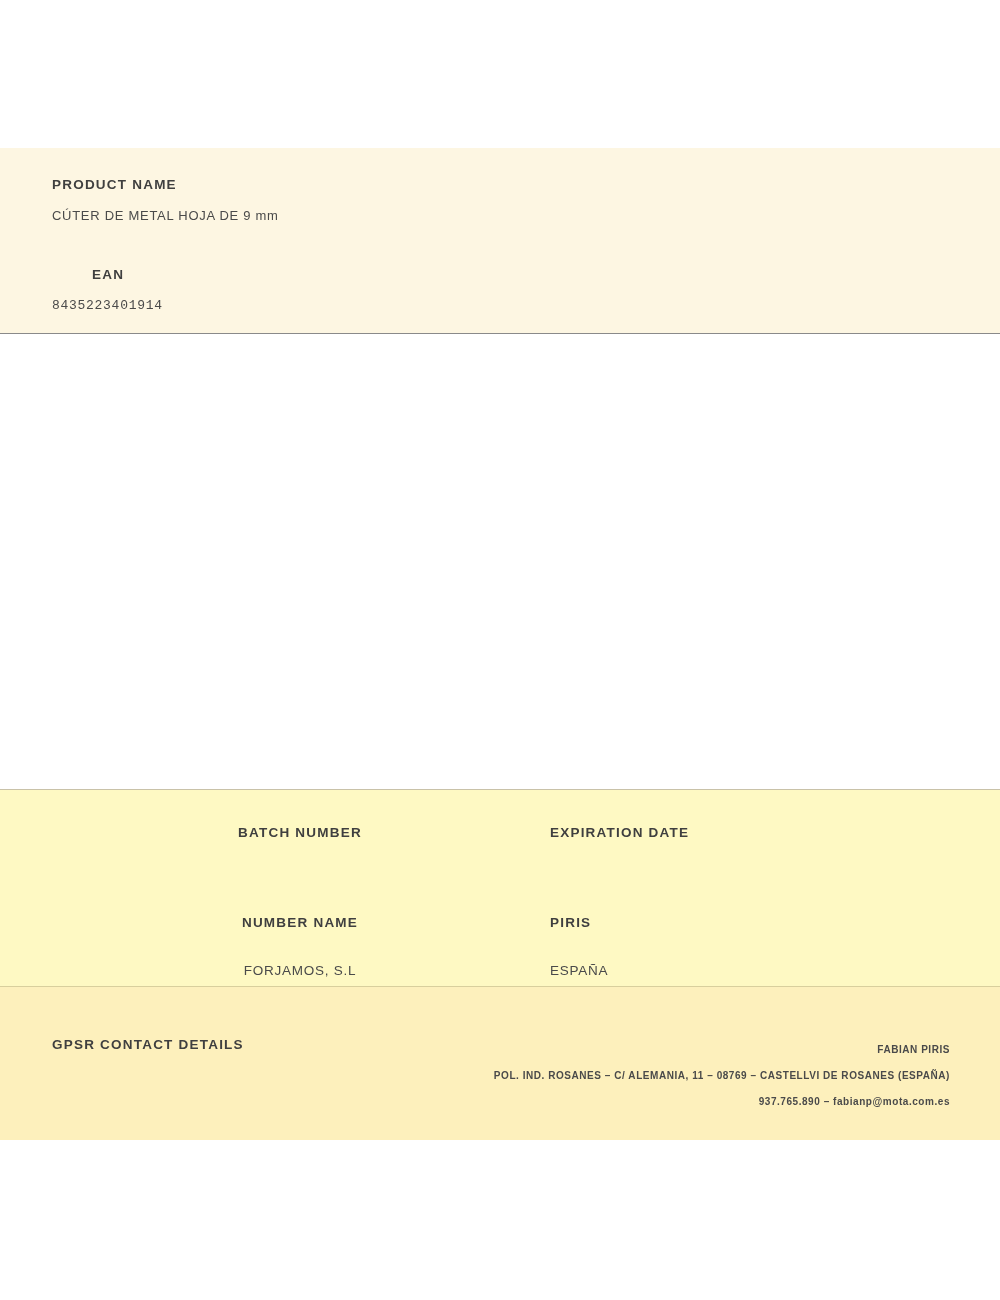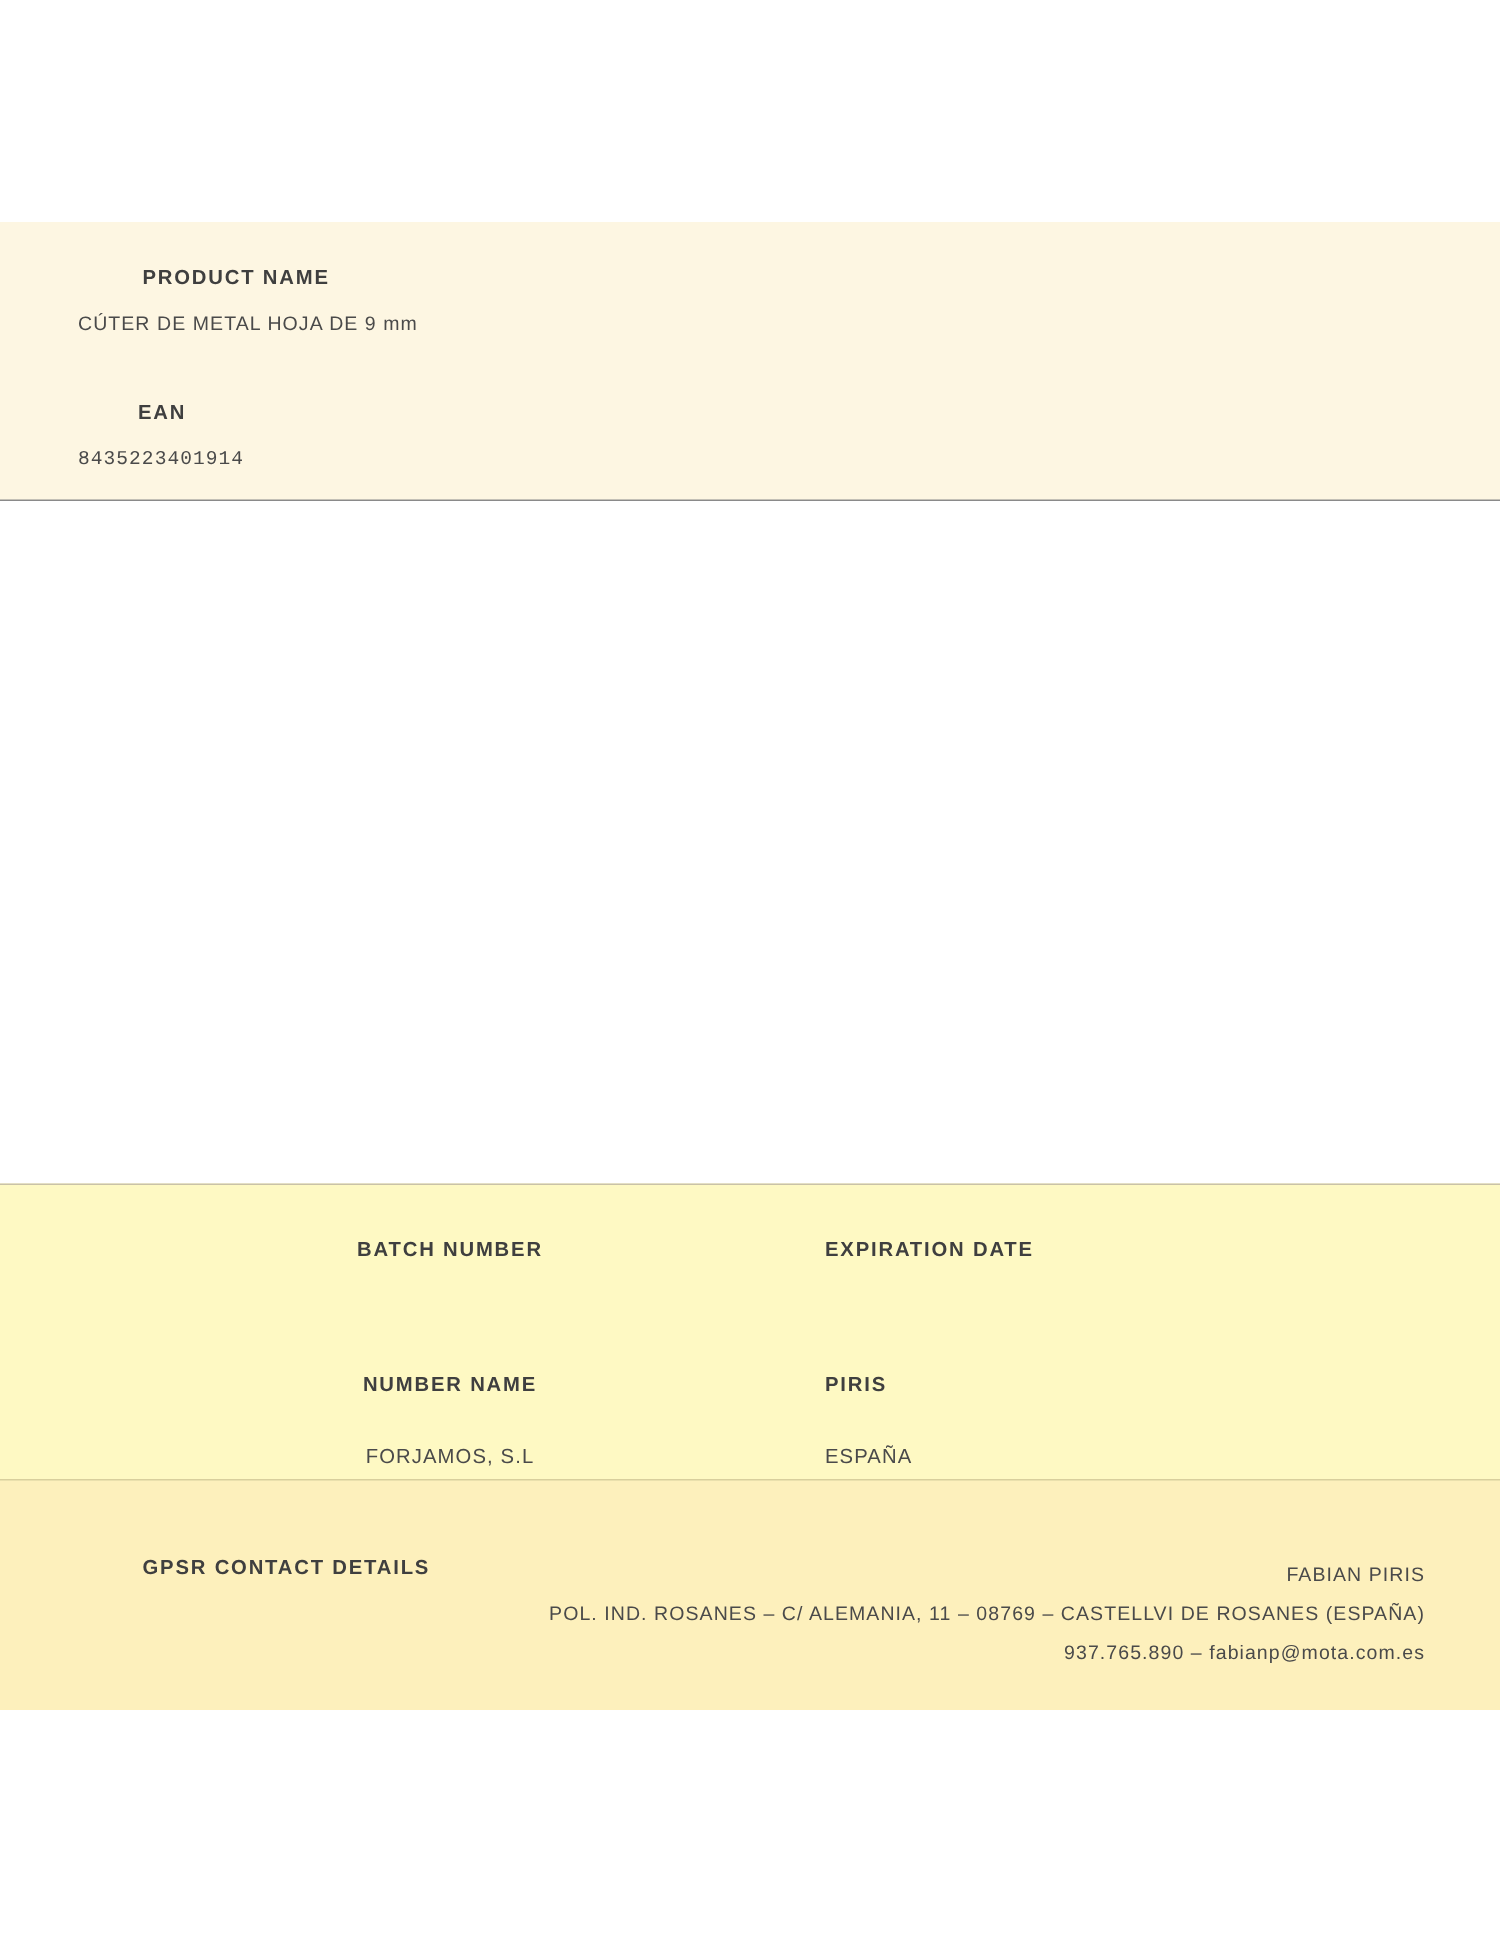--- a/index.html
+++ b/index.html
@@ -53,21 +53,20 @@
   }
   .field-value {
     font-size: 13px;
     letter-spacing: 0.055em;
     color: #4a4a4a;
   }
   .product-name-label {
     position: absolute;
     left: 52px;
     top: 29px;
-    margin-left: 43px;
   }
   .product-name-value {
     position: absolute;
     left: 52px;
     top: 60px;
   }
   .ean-label {
     position: absolute;
     left: 52px;
     top: 119px;
@@ -140,34 +139,34 @@
     box-sizing: border-box;
   }
   .gpsr-label {
     position: absolute;
     left: 52px;
     top: 50px;
     font-size: 13.5px;
     font-weight: bold;
     letter-spacing: 0.09em;
     color: #3f3f3f;
-    margin-left: 43px;
   }
   .gpsr-lines {
     position: absolute;
     right: 50px;
     top: 50px;
     text-align: right;
   }
   .gpsr-line {
-    font-size: 13px;
+    font-size: 10px;
     letter-spacing: 0.055em;
     color: #4a4a4a;
     line-height: 26px;
     white-space: nowrap;
+    font-weight: bold;
   }
 
   
   .bottom-spacer {
     position: absolute;
     top: 1140px;
     left: 0;
     width: 1000px;
     height: 160px;
     background: #ffffff;

